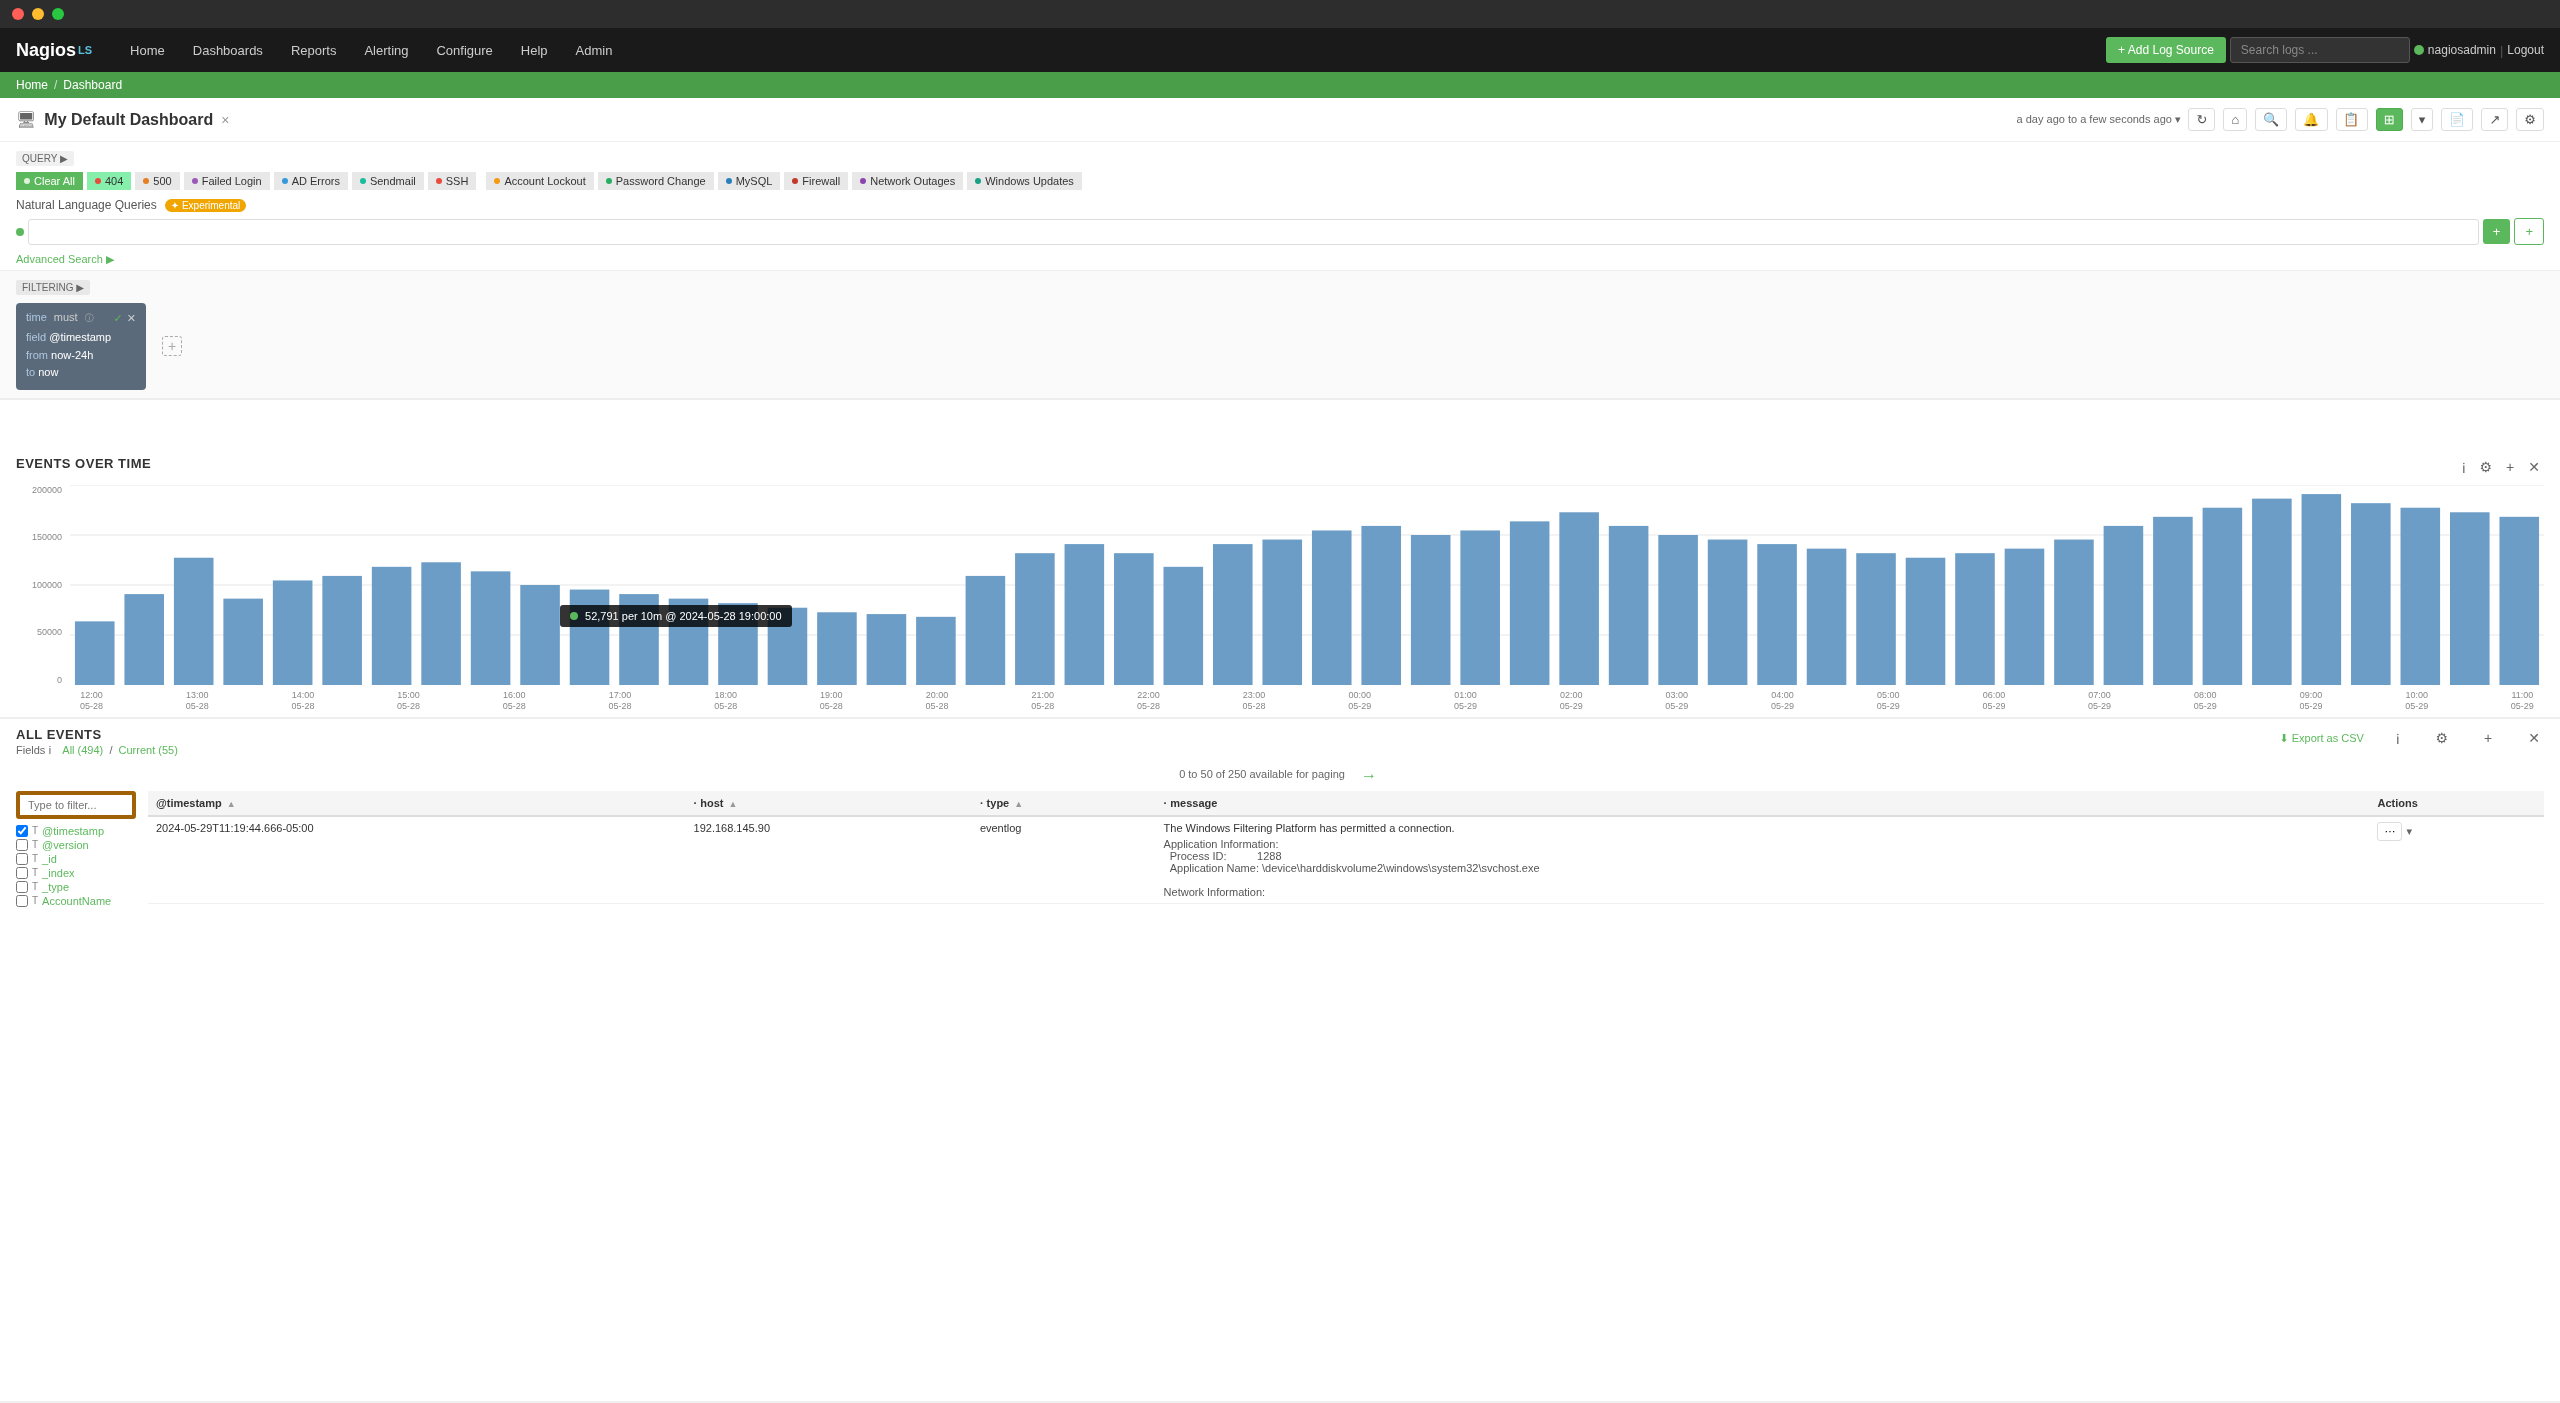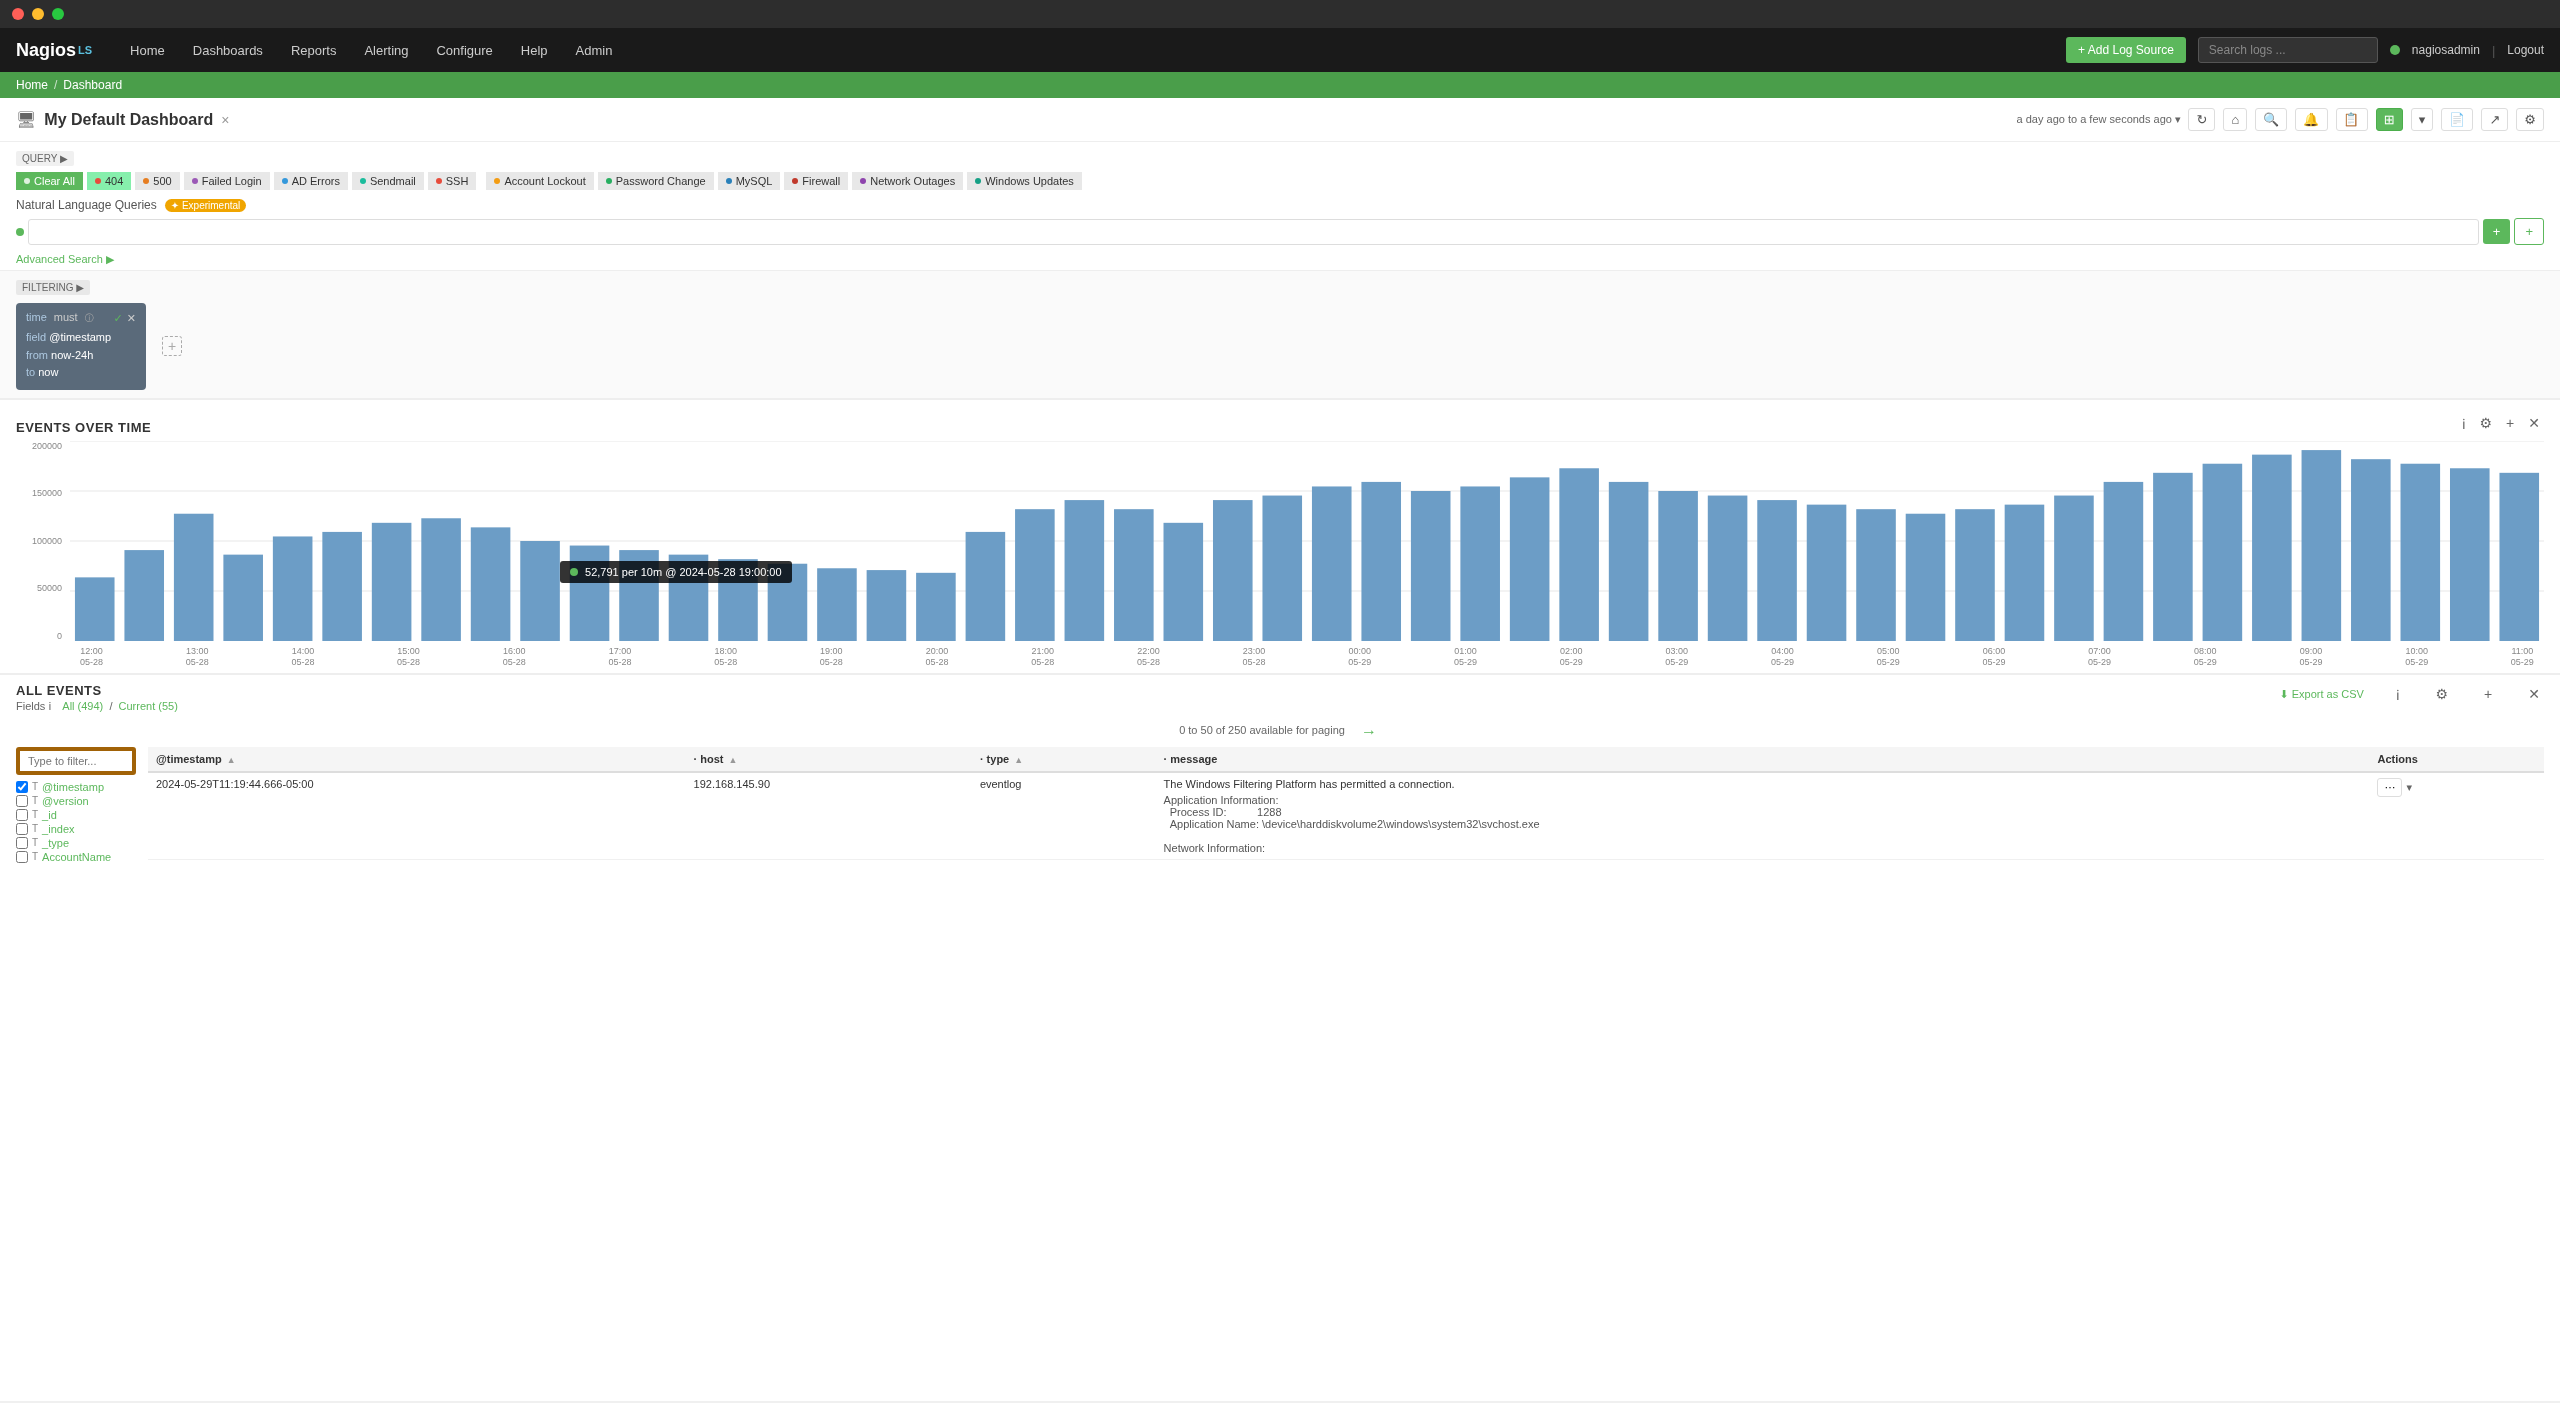--- a/index.html
+++ b/index.html
@@ -41,21 +41,21 @@
     .nav-items { display: flex; gap: 0; flex: 1; }
     .nav-item {
       color: #ccc;
       padding: 0 14px;
       height: 44px;
       display: flex;
       align-items: center;
       cursor: pointer;
       font-size: 13px;
     }
-    .navbar-right { display: flex; align-items: center; gap: 12px; }
+    .navbar-right { display: flex; align-items: center; gap: 4px; }
     .btn-add-log {
       background: #5cb85c;
       color: white;
       border: none;
       padding: 6px 12px;
       border-radius: 3px;
       cursor: pointer;
       font-size: 12px;
       white-space: nowrap;
     }
@@ -220,21 +220,21 @@
       margin-left: 8px;
       font-size: 14px;
     }
 
     
     .events-section {
       margin: 0;
       padding: 12px 16px;
       border-top: 2px solid #eee;
     }
-    .section-header { display: flex; justify-content: space-between; align-items: flex-end; margin-bottom: 6px; }
+    .section-header { display: flex; justify-content: space-between; align-items: flex-start; margin-bottom: 6px; margin-top: 44px; }
     .section-title { font-size: 13px; font-weight: 700; color: #333; text-transform: uppercase; letter-spacing: 0.5px; }
     .section-controls { display: flex; gap: 6px; align-items: center; }
     .section-btn { background: none; border: none; cursor: pointer; color: #666; font-size: 14px; padding: 2px 4px; }
 
     .chart-meta { font-size: 11px; color: #666; margin-bottom: 8px; }
     .chart-meta a { color: #5cb85c; text-decoration: none; }
 
     .chart-container { position: relative; width: 100%; height: 220px; }
     .chart-svg { width: 100%; height: 200px; }
     .chart-tooltip {

